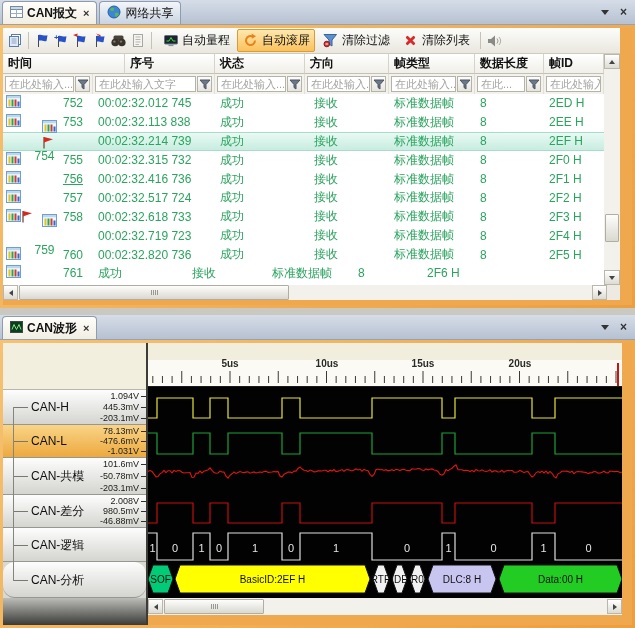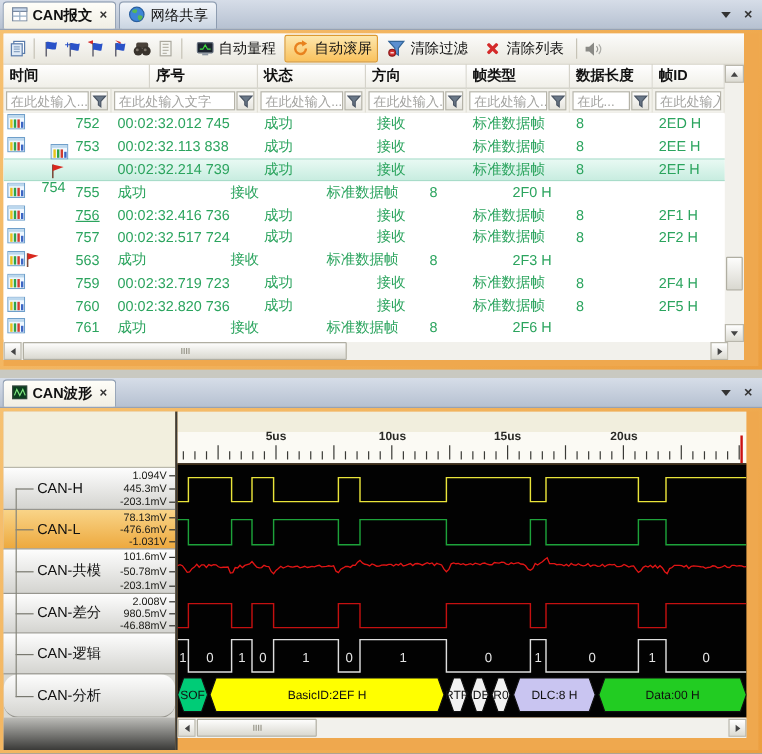--- a/index.html
+++ b/index.html
@@ -344,20 +344,21 @@
                     <rect x="0.5" y="0.5" width="14" height="12" fill="#eef7ff" stroke="#6f9fca"></rect>
                     <rect x="1" y="1" width="13" height="2.2" fill="#bcd8ee"></rect>
                     <rect x="2.5" y="4.5" width="2" height="7" fill="#e8c21c"></rect>
                     <rect x="5.5" y="4.5" width="2" height="7" fill="#2fa34a"></rect>
                     <rect x="8.5" y="4.5" width="2" height="7" fill="#d23c2f"></rect>
                     <rect x="11.5" y="6.5" width="2" height="5" fill="#3c66c4"></rect>
                   </svg></span>
                 <span class="flagslot"></span>
                 <span class="seq">755</span>
               </div>
+              <div class="tcell" style="width: 122px;">00:02:32.315 732</div>
               <div class="tcell" style="width: 90px;">成功</div>
               <div class="tcell" style="width: 84px; padding-left: 9px;">接收</div>
               <div class="tcell" style="width: 86px;">标准数据帧</div>
               <div class="tcell" style="width: 69px;">8</div>
               <div class="tcell" style="width: 60px;">2F0 H</div>
             </div>
             <div class="trow">
               <div class="tcell c0" style="width: 90px; text-decoration: underline;">
                 <span><svg width="15" height="13">
                     <rect x="0.5" y="0.5" width="14" height="12" fill="#eef7ff" stroke="#6f9fca"></rect>
@@ -406,30 +407,31 @@
                     <rect x="5.5" y="4.5" width="2" height="7" fill="#2fa34a"></rect>
                     <rect x="8.5" y="4.5" width="2" height="7" fill="#d23c2f"></rect>
                     <rect x="11.5" y="6.5" width="2" height="5" fill="#3c66c4"></rect>
                   </svg></span>
                 <span class="flagslot">
                   <svg width="12" height="13">
                     <line x1="2" y1="1" x2="2" y2="12.5" stroke="#7a4a3a" stroke-width="1.3"></line>
                     <path d="M2 1 L11 3.2 L2 6.4 Z" fill="#d8281e"></path>
                   </svg>
                 </span>
-                <span class="seq">563</span>
-              </div>
+                <span class="seq">758</span>
+              </div>
+              <div class="tcell" style="width: 122px;">00:02:32.618 733</div>
               <div class="tcell" style="width: 90px;">成功</div>
               <div class="tcell" style="width: 84px; padding-left: 9px;">接收</div>
               <div class="tcell" style="width: 86px;">标准数据帧</div>
               <div class="tcell" style="width: 69px;">8</div>
               <div class="tcell" style="width: 60px;">2F3 H</div>
             </div>
             <div class="trow">
-              <div class="tcell c0" style="width: 90px;">
+              <div class="tcell c0" style="width: 90px; flex-direction: column;">
                 <span><svg width="15" height="13">
                     <rect x="0.5" y="0.5" width="14" height="12" fill="#eef7ff" stroke="#6f9fca"></rect>
                     <rect x="1" y="1" width="13" height="2.2" fill="#bcd8ee"></rect>
                     <rect x="2.5" y="4.5" width="2" height="7" fill="#e8c21c"></rect>
                     <rect x="5.5" y="4.5" width="2" height="7" fill="#2fa34a"></rect>
                     <rect x="8.5" y="4.5" width="2" height="7" fill="#d23c2f"></rect>
                     <rect x="11.5" y="6.5" width="2" height="5" fill="#3c66c4"></rect>
                   </svg></span>
                 <span class="flagslot"></span>
                 <span class="seq">759</span>

